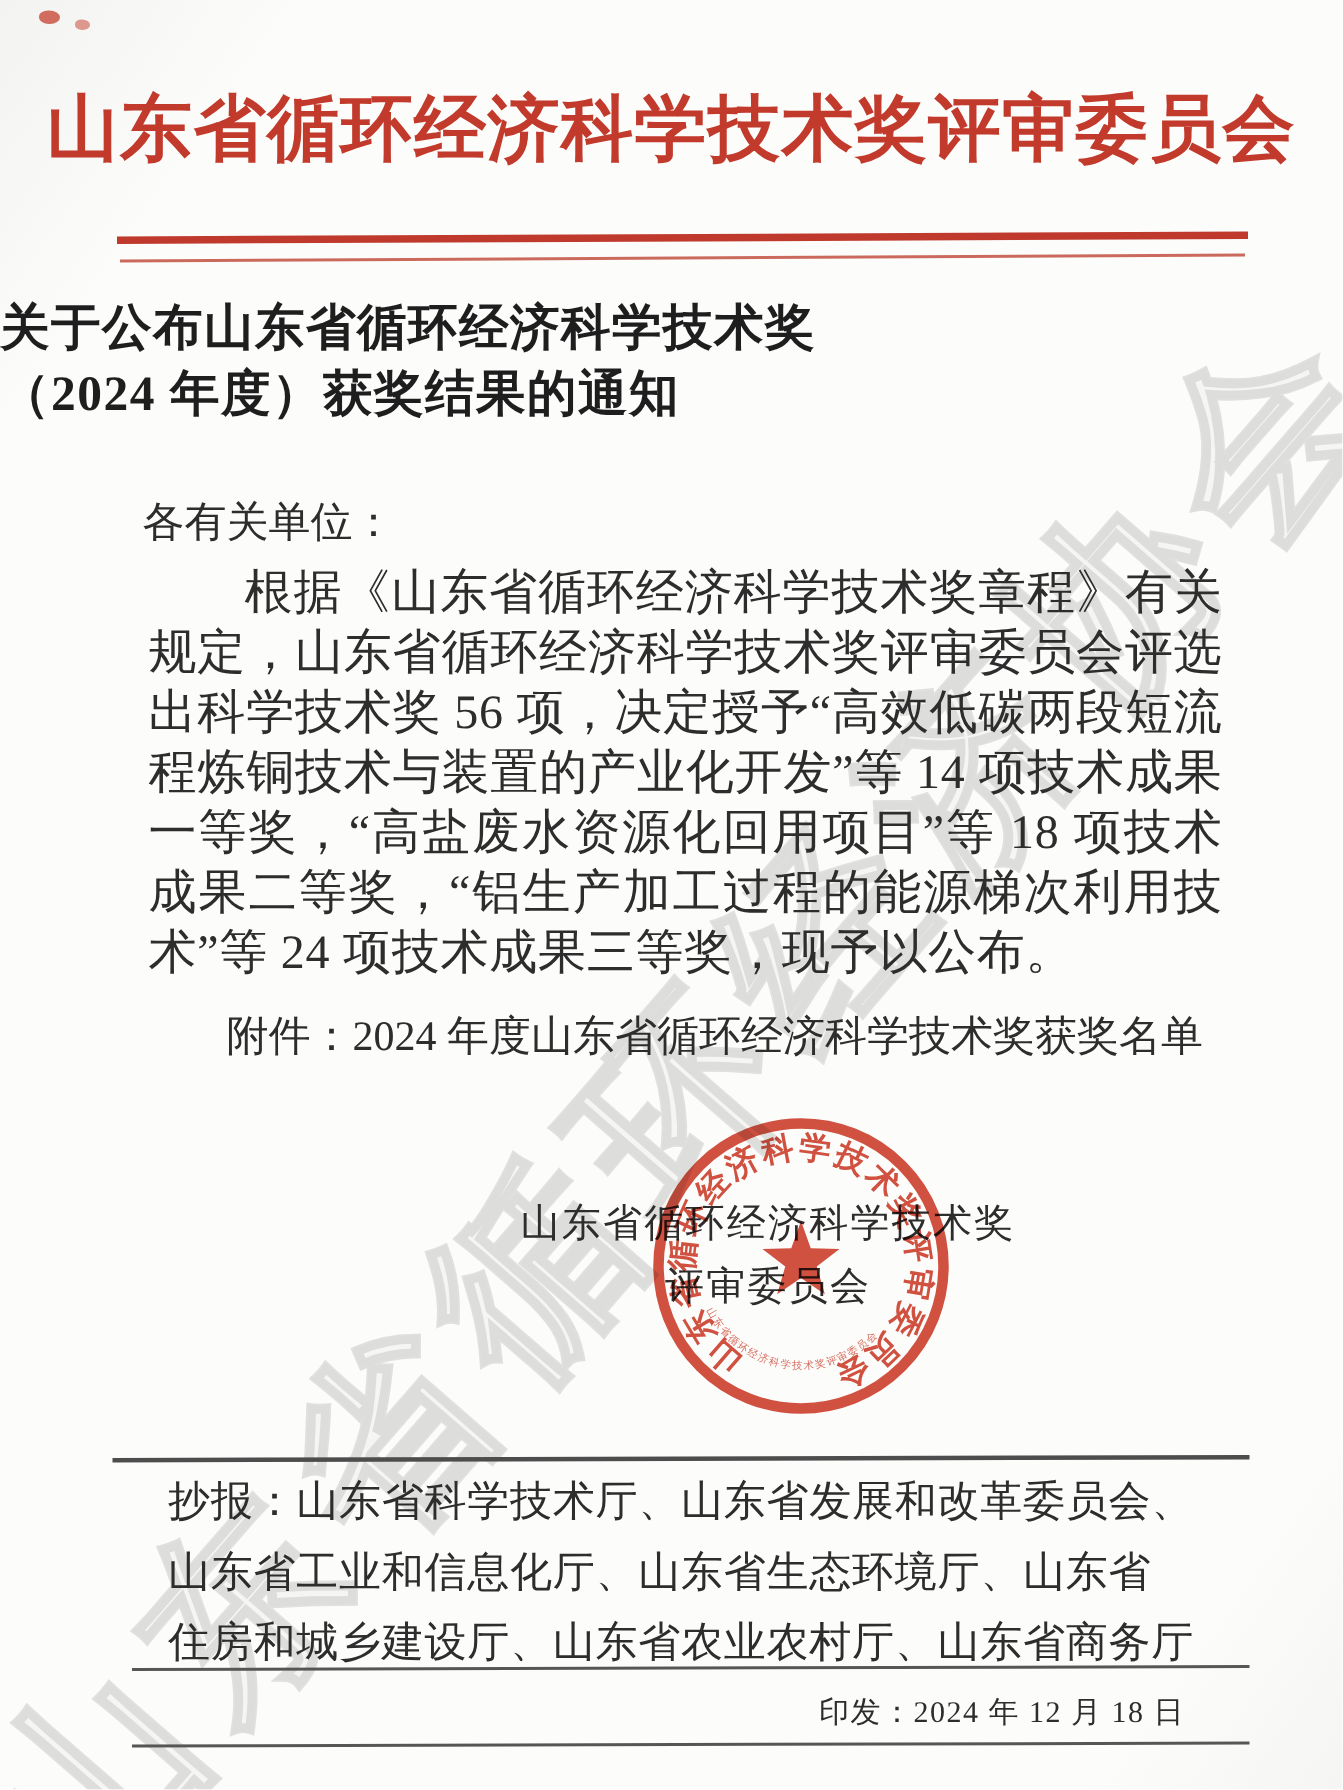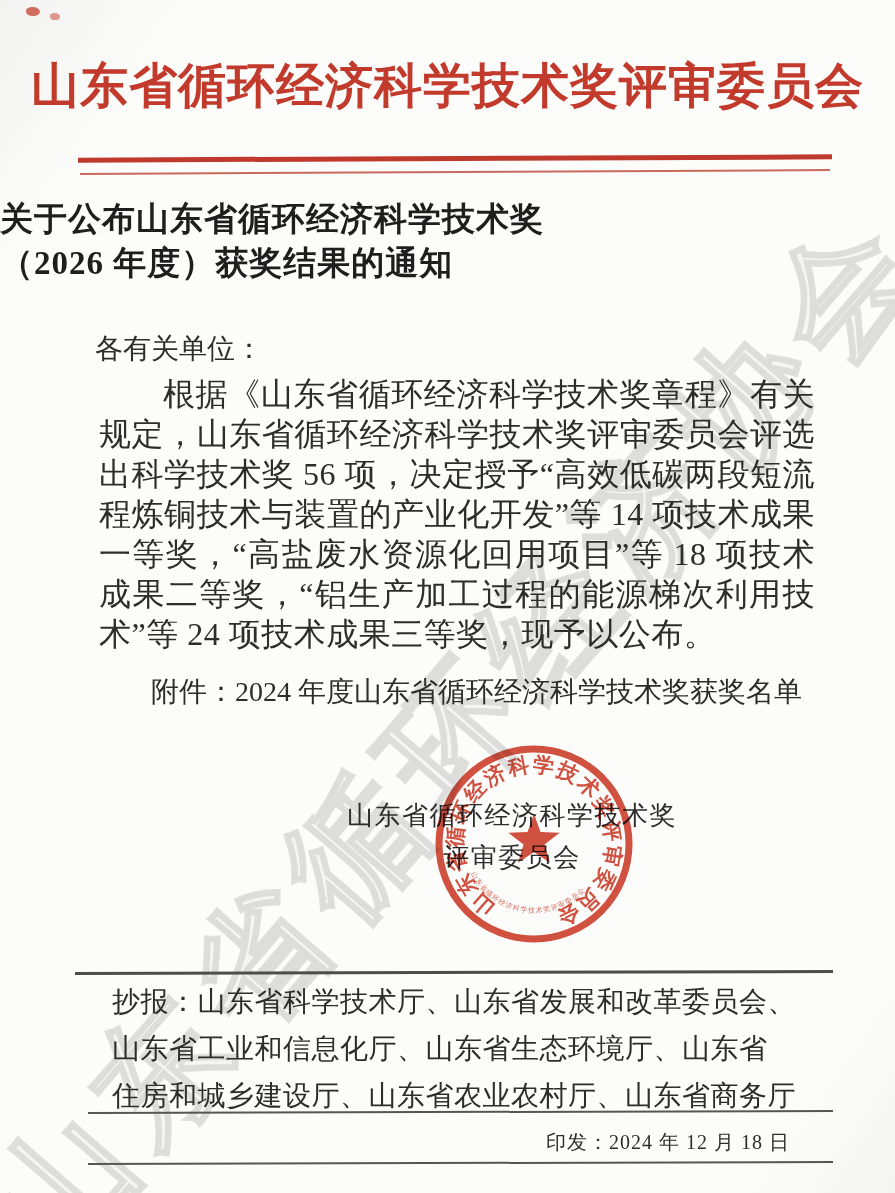--- a/index.html
+++ b/index.html
@@ -64,21 +64,21 @@
   <div class="speck a"></div>
   <div class="speck b"></div>
 
   <h1 class="doc-header">山东省循环经济科学技术奖评审委员会</h1>
 
   <div class="rule-red-thick"></div>
   <div class="rule-red-thin"></div>
 
   <h2 class="doc-title">
     <span>关于公布山东省循环经济科学技术奖</span><br>
-    <span>（2026 年度）获奖结果的通知</span>
+    <span>（2024 年度）获奖结果的通知</span>
   </h2>
 
   <p class="salutation">各有关单位：</p>
 
   <p class="main-para">根据《山东省循环经济科学技术奖章程》有关规定，山东省循环经济科学技术奖评审委员会评选出科学技术奖 56 项，决定授予“高效低碳两段短流程炼铜技术与装置的产业化开发”等 14 项技术成果一等奖，“高盐废水资源化回用项目”等 18 项技术成果二等奖，“铝生产加工过程的能源梯次利用技术”等 24 项技术成果三等奖，现予以公布。</p>
 
   <p class="attachment">附件：2024 年度山东省循环经济科学技术奖获奖名单</p>
 
   <div class="signature">
     <div>山东省循环经济科学技术奖</div>

